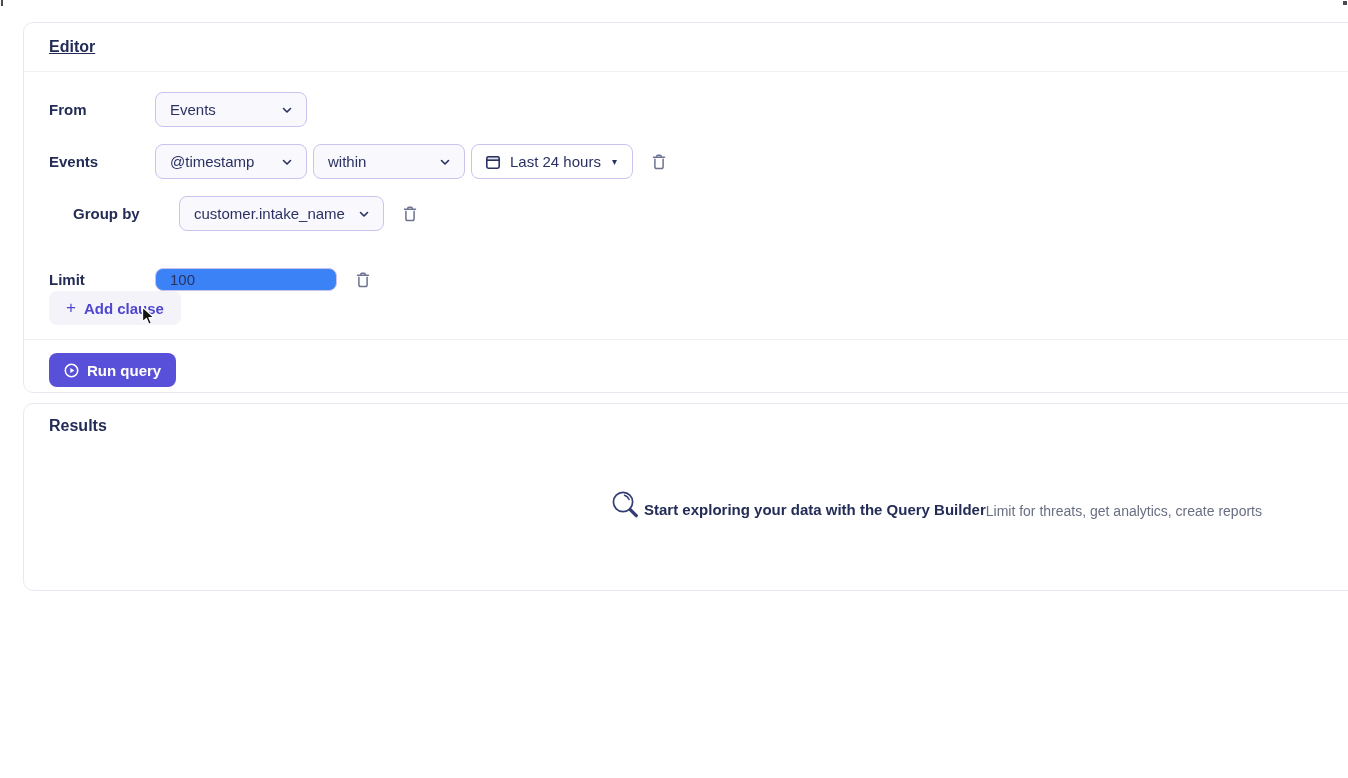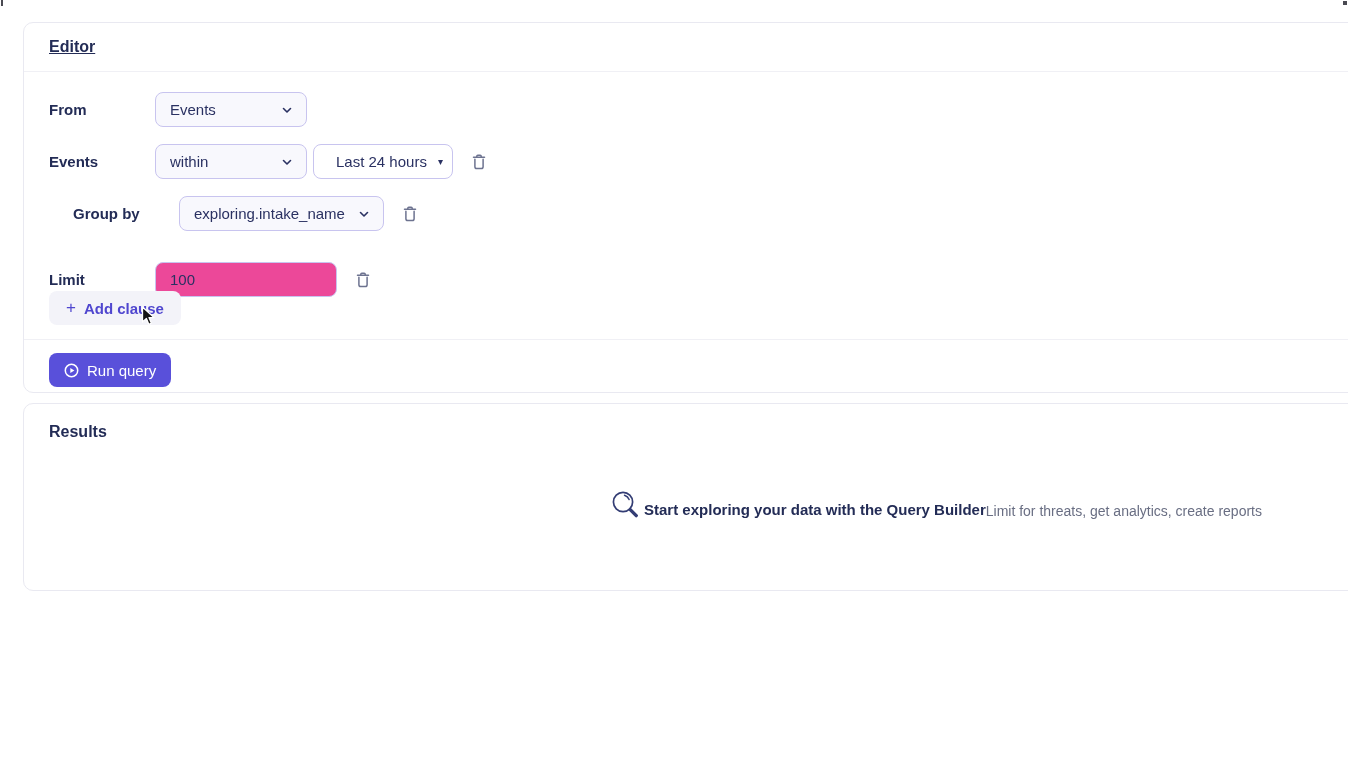--- a/index.html
+++ b/index.html
@@ -70,35 +70,35 @@
     color: #2a3162;
     cursor: pointer;
     white-space: nowrap;
   }
   .w182 { width: 152px; }
   .w205 { width: 205px; }
 
   .chevron-svg { flex: 0 0 auto; margin-left: 10px; }
 
   .text-input {
-    height: 35px;
+    height: 23px;
     width: 182px;
     padding: 0 14px;
-    background: #ec4899;
+    background: #3b82f6;
     border: 1px solid #c8c4ef;
     border-radius: 8px;
     font-size: 15px;
     color: #2a3162;
     font-family: "Liberation Sans", sans-serif;
     outline: none;
   }
 
   .date-btn {
     height: 35px;
-    width: 140px;
+    width: 162px;
     display: flex;
     align-items: center;
     gap: 9px;
     padding: 0 13px;
     background: #ffffff;
     border: 1px solid #c8c4ef;
     border-radius: 8px;
     font-size: 15px;
     color: #2a3162;
     cursor: pointer;
@@ -152,29 +152,29 @@
     top: 330px;
     height: 34px;
     padding: 16px 15px;
     display: flex;
     align-items: center;
     gap: 8px;
     background: #5950da;
     border: none;
     border-radius: 8px;
     font-size: 15px;
-    font-weight: 400;
+    font-weight: 700;
     color: #ffffff;
     cursor: pointer;
   }
 
   .results-title {
     position: absolute;
     left: 25px;
-    top: 19px;
+    top: 13px;
     font-size: 16px;
     font-weight: 700;
     color: #232c56;
   }
 
   .empty-state {
     position: absolute;
     left: 911px;
     top: 84px;
     transform: translateX(-50%);
@@ -222,20 +222,26 @@
     <div class="select w182">
       <span>Events</span>
       <svg class="chevron-svg" width="12" height="12" viewBox="0 0 12 12">
           <path d="M2.5 4.5 L6 8 L9.5 4.5" fill="none" stroke="#2a3162" stroke-width="1.6" stroke-linecap="round" stroke-linejoin="round"></path>
         </svg>
     </div>
   </div>
 
   <div class="clause-row" id="row-where">
     <span class="clause-label">Events</span>
+    <div class="select w182">
+      <span>@timestamp</span>
+      <svg class="chevron-svg" width="12" height="12" viewBox="0 0 12 12">
+          <path d="M2.5 4.5 L6 8 L9.5 4.5" fill="none" stroke="#2a3162" stroke-width="1.6" stroke-linecap="round" stroke-linejoin="round"></path>
+        </svg>
+    </div>
     <div class="select w182">
       <span>within</span>
       <svg class="chevron-svg" width="12" height="12" viewBox="0 0 12 12">
           <path d="M2.5 4.5 L6 8 L9.5 4.5" fill="none" stroke="#2a3162" stroke-width="1.6" stroke-linecap="round" stroke-linejoin="round"></path>
         </svg>
     </div>
     <button class="date-btn">
       <svg width="16" height="16" viewBox="0 0 16 16">
           <rect x="1.8" y="2.8" width="12.4" height="11.4" rx="1.6" fill="none" stroke="#2a3162" stroke-width="1.6"></rect>
           <line x1="1.8" y1="6.2" x2="14.2" y2="6.2" stroke="#2a3162" stroke-width="1.6"></line>
@@ -249,21 +255,21 @@
           <path d="M2.5 4.2 H13.5" stroke="#6d7390" stroke-width="1.5" stroke-linecap="round" fill="none"></path>
           <path d="M5.8 4 V3.2 A1 1 0 0 1 6.8 2.2 H9.2 A1 1 0 0 1 10.2 3.2 V4" stroke="#6d7390" stroke-width="1.5" fill="none"></path>
           <path d="M3.9 6.3 V13.8 A1.8 1.8 0 0 0 5.7 15.6 H10.3 A1.8 1.8 0 0 0 12.1 13.8 V6.3" stroke="#6d7390" stroke-width="1.5" fill="none" stroke-linecap="round"></path>
         </svg>
     </button>
   </div>
 
   <div class="clause-row" id="row-groupby">
     <span class="clause-label">Group by</span>
     <div class="select w205">
-      <span>exploring.intake_name</span>
+      <span>customer.intake_name</span>
       <svg class="chevron-svg" width="12" height="12" viewBox="0 0 12 12">
           <path d="M2.5 4.5 L6 8 L9.5 4.5" fill="none" stroke="#2a3162" stroke-width="1.6" stroke-linecap="round" stroke-linejoin="round"></path>
         </svg>
     </div>
     <button class="trash-btn">
       <svg width="16" height="18" viewBox="0 0 16 18">
           <path d="M2.5 4.2 H13.5" stroke="#6d7390" stroke-width="1.5" stroke-linecap="round" fill="none"></path>
           <path d="M5.8 4 V3.2 A1 1 0 0 1 6.8 2.2 H9.2 A1 1 0 0 1 10.2 3.2 V4" stroke="#6d7390" stroke-width="1.5" fill="none"></path>
           <path d="M3.9 6.3 V13.8 A1.8 1.8 0 0 0 5.7 15.6 H10.3 A1.8 1.8 0 0 0 12.1 13.8 V6.3" stroke="#6d7390" stroke-width="1.5" fill="none" stroke-linecap="round"></path>
         </svg>

